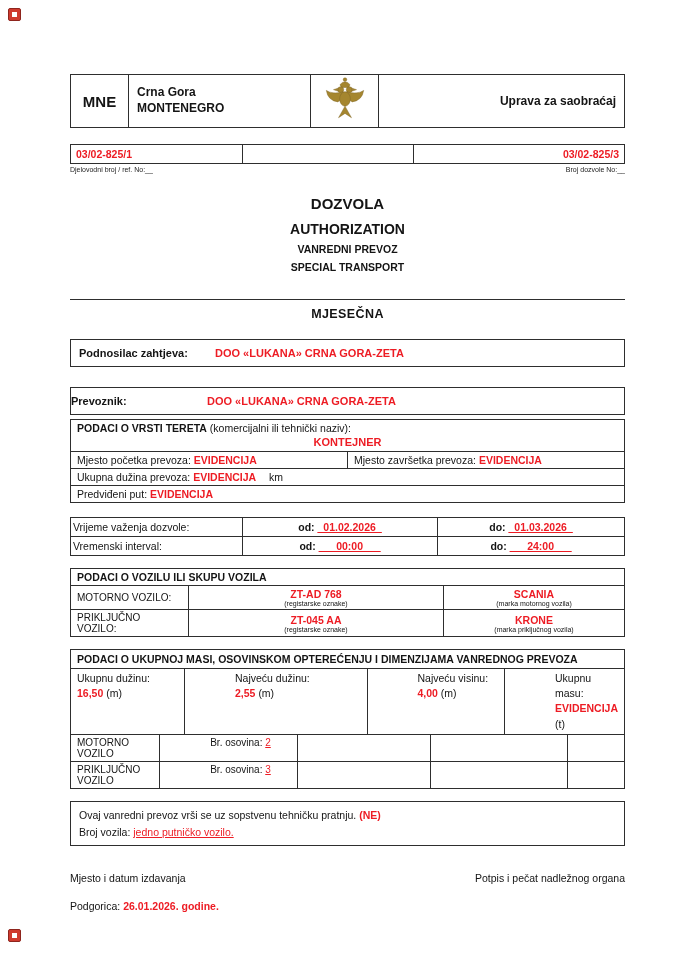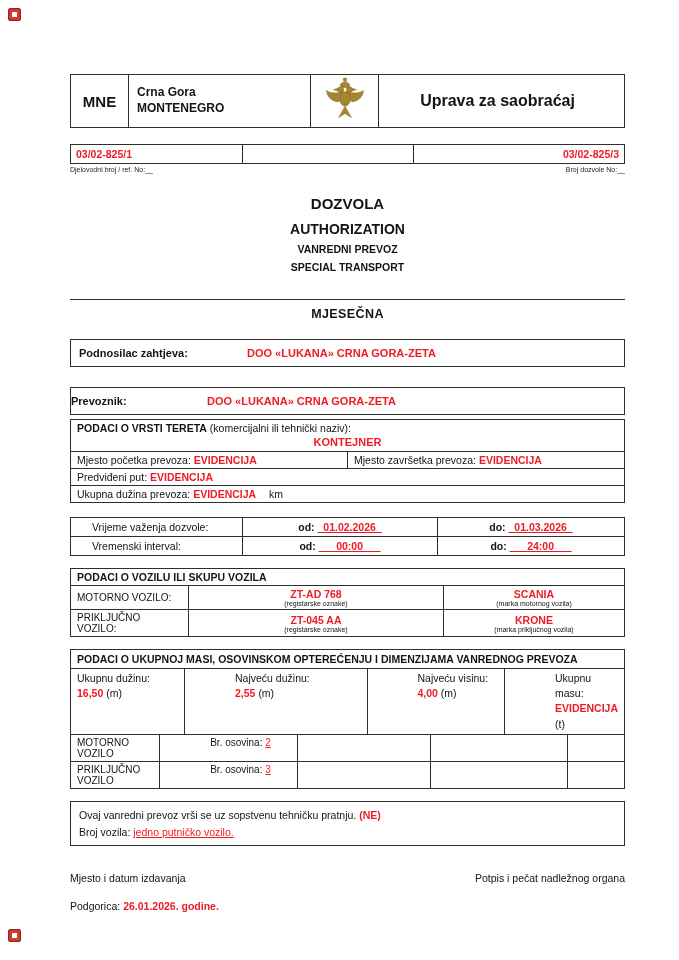--- a/index.html
+++ b/index.html
@@ -17,55 +17,55 @@
   .corner-icon { position:absolute; left:8px; width:13px; height:13px;
                  background:#cf3a2e; border:1px solid #8e251d; border-radius:2px; }
   .corner-icon .ci-inner { display:block; width:5px; height:5px; background:#fff; margin:3px 0 0 3px; }
   #ci-top { top:8px; } #ci-bottom { top:929px; }
 
   
   .hdr-table { height:50px; }
   .cell-mne { width:58px; text-align:center; font-size:15px; font-weight:bold; }
   .cell-name { width:182px; padding-left:8px; font-size:12px; line-height:1.3; }
   .cell-coa { width:68px; text-align:center; padding:1px 0; }
-  .cell-auth { font-size:16px; text-align:center; padding-right:8px; font-weight:bold; }
+  .cell-auth { font-size:12px; text-align:right; padding-right:8px; font-weight:bold; }
 
   
   .refs-table { margin-top:16px; }
   .refs-table td { font-size:10.5px; padding:3px 5px; height:19px; }
   .refs-left { width:31%; } .refs-mid { width:31%; }
   .refs-right { text-align:right; }
   .refs-captions { display:flex; justify-content:space-between; font-size:7px; margin-top:2px; color:#222; }
 
   
   .titles { text-align:center; margin-top:22px; }
   .t1 { font-size:15px; }
   .t2 { font-size:14px; margin-top:9px; }
   .t3 { font-size:10.5px; margin-top:6px; }
   .hr { border-top:1.5px solid #2e2e2e; margin-top:26px; }
   .period { text-align:center; font-size:12.5px; margin-top:7px; letter-spacing:.4px; }
 
   
   .box { border:1.2px solid #2e2e2e; }
   .flexrow { display:flex; align-items:baseline; }
-  .applicant { margin-top:18px; padding:7px 8px;gap:32px; }
+  .applicant { margin-top:18px; padding:7px 8px; }
   .carrier   { margin-top:20px; padding:7px 0; }
   .lbl { width:136px; font-size:11px; flex:0 0 auto; }
   .val { font-size:11px; }
 
   
   .cargo-table { margin-top:4px; font-size:10.5px; }
   .cargo-table td { padding:2px 6px; }
   .cargo-head { padding:3px 6px 2px; }
   .cargo-name { text-align:center; font-size:11px; margin:2px 0 1px; }
   .half { width:50%; }
 
   
   .validity-table { margin-top:14px; font-size:10.5px; }
-  .validity-table td { padding:3px 21px; height:19px; }
+  .validity-table td { padding:3px 2px; height:19px; }
   .vt-label { width:172px; }
   .vt-mid { width:195px; text-align:center; }
   .vt-right { text-align:center; }
 
   
   .veh-table { margin-top:12px; font-size:10.5px; }
   .veh-table td { padding:2px 6px; }
   .sec-head { font-size:10.5px; padding:3px 6px; }
   .veh-label { width:118px; font-size:10px; }
   .veh-plate { width:255px;margin-top:36px; }
@@ -182,29 +182,29 @@
           <span>Mjesto početka prevoza:</span>
           <span class="red b">EVIDENCIJA</span>
         </td>
         <td class="half">
           <span>Mjesto završetka prevoza:</span>
           <span class="red b">EVIDENCIJA</span>
         </td>
       </tr>
       <tr>
         <td colspan="2">
-          <span>Predviđeni put:</span>
-          <span class="red b">EVIDENCIJA</span>
-        </td>
-      </tr>
-      <tr>
-        <td colspan="2">
           <span>Ukupna dužina prevoza:</span>
           <span class="red b">EVIDENCIJA</span>
           <span style="margin-left:10px">km</span>
+        </td>
+      </tr>
+      <tr>
+        <td colspan="2">
+          <span>Predviđeni put:</span>
+          <span class="red b">EVIDENCIJA</span>
         </td>
       </tr>
       </tbody>
     </table>
 
     <table class="validity-table">
       <tbody>
       <tr>
         <td class="vt-label">Vrijeme važenja dozvole:</td>
         <td class="vt-mid">

